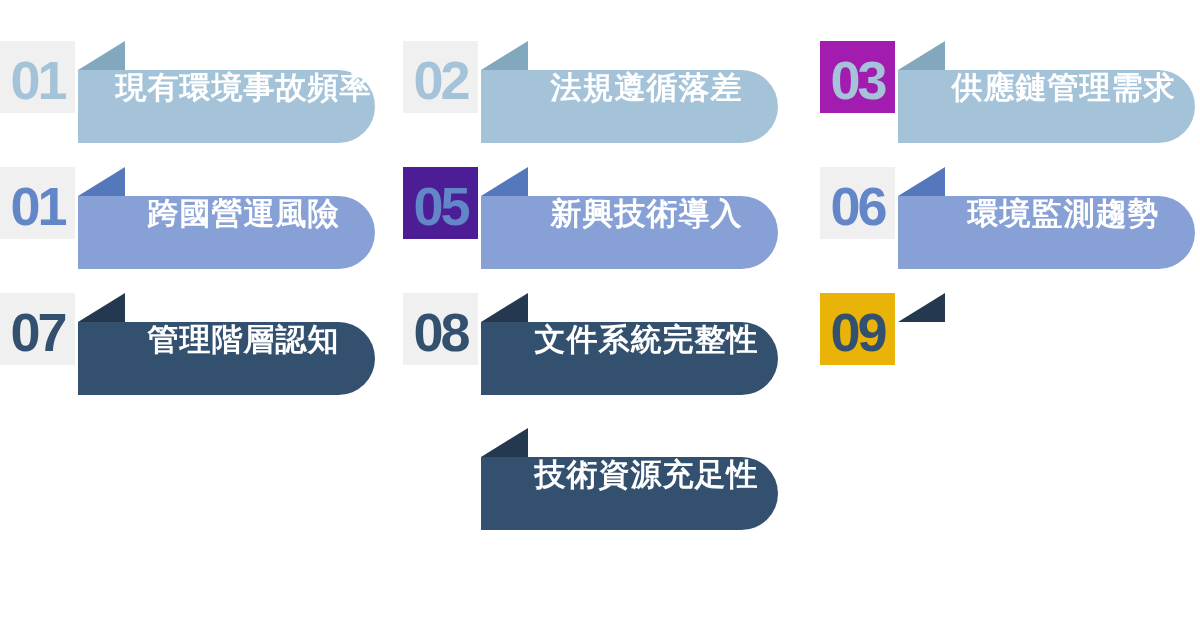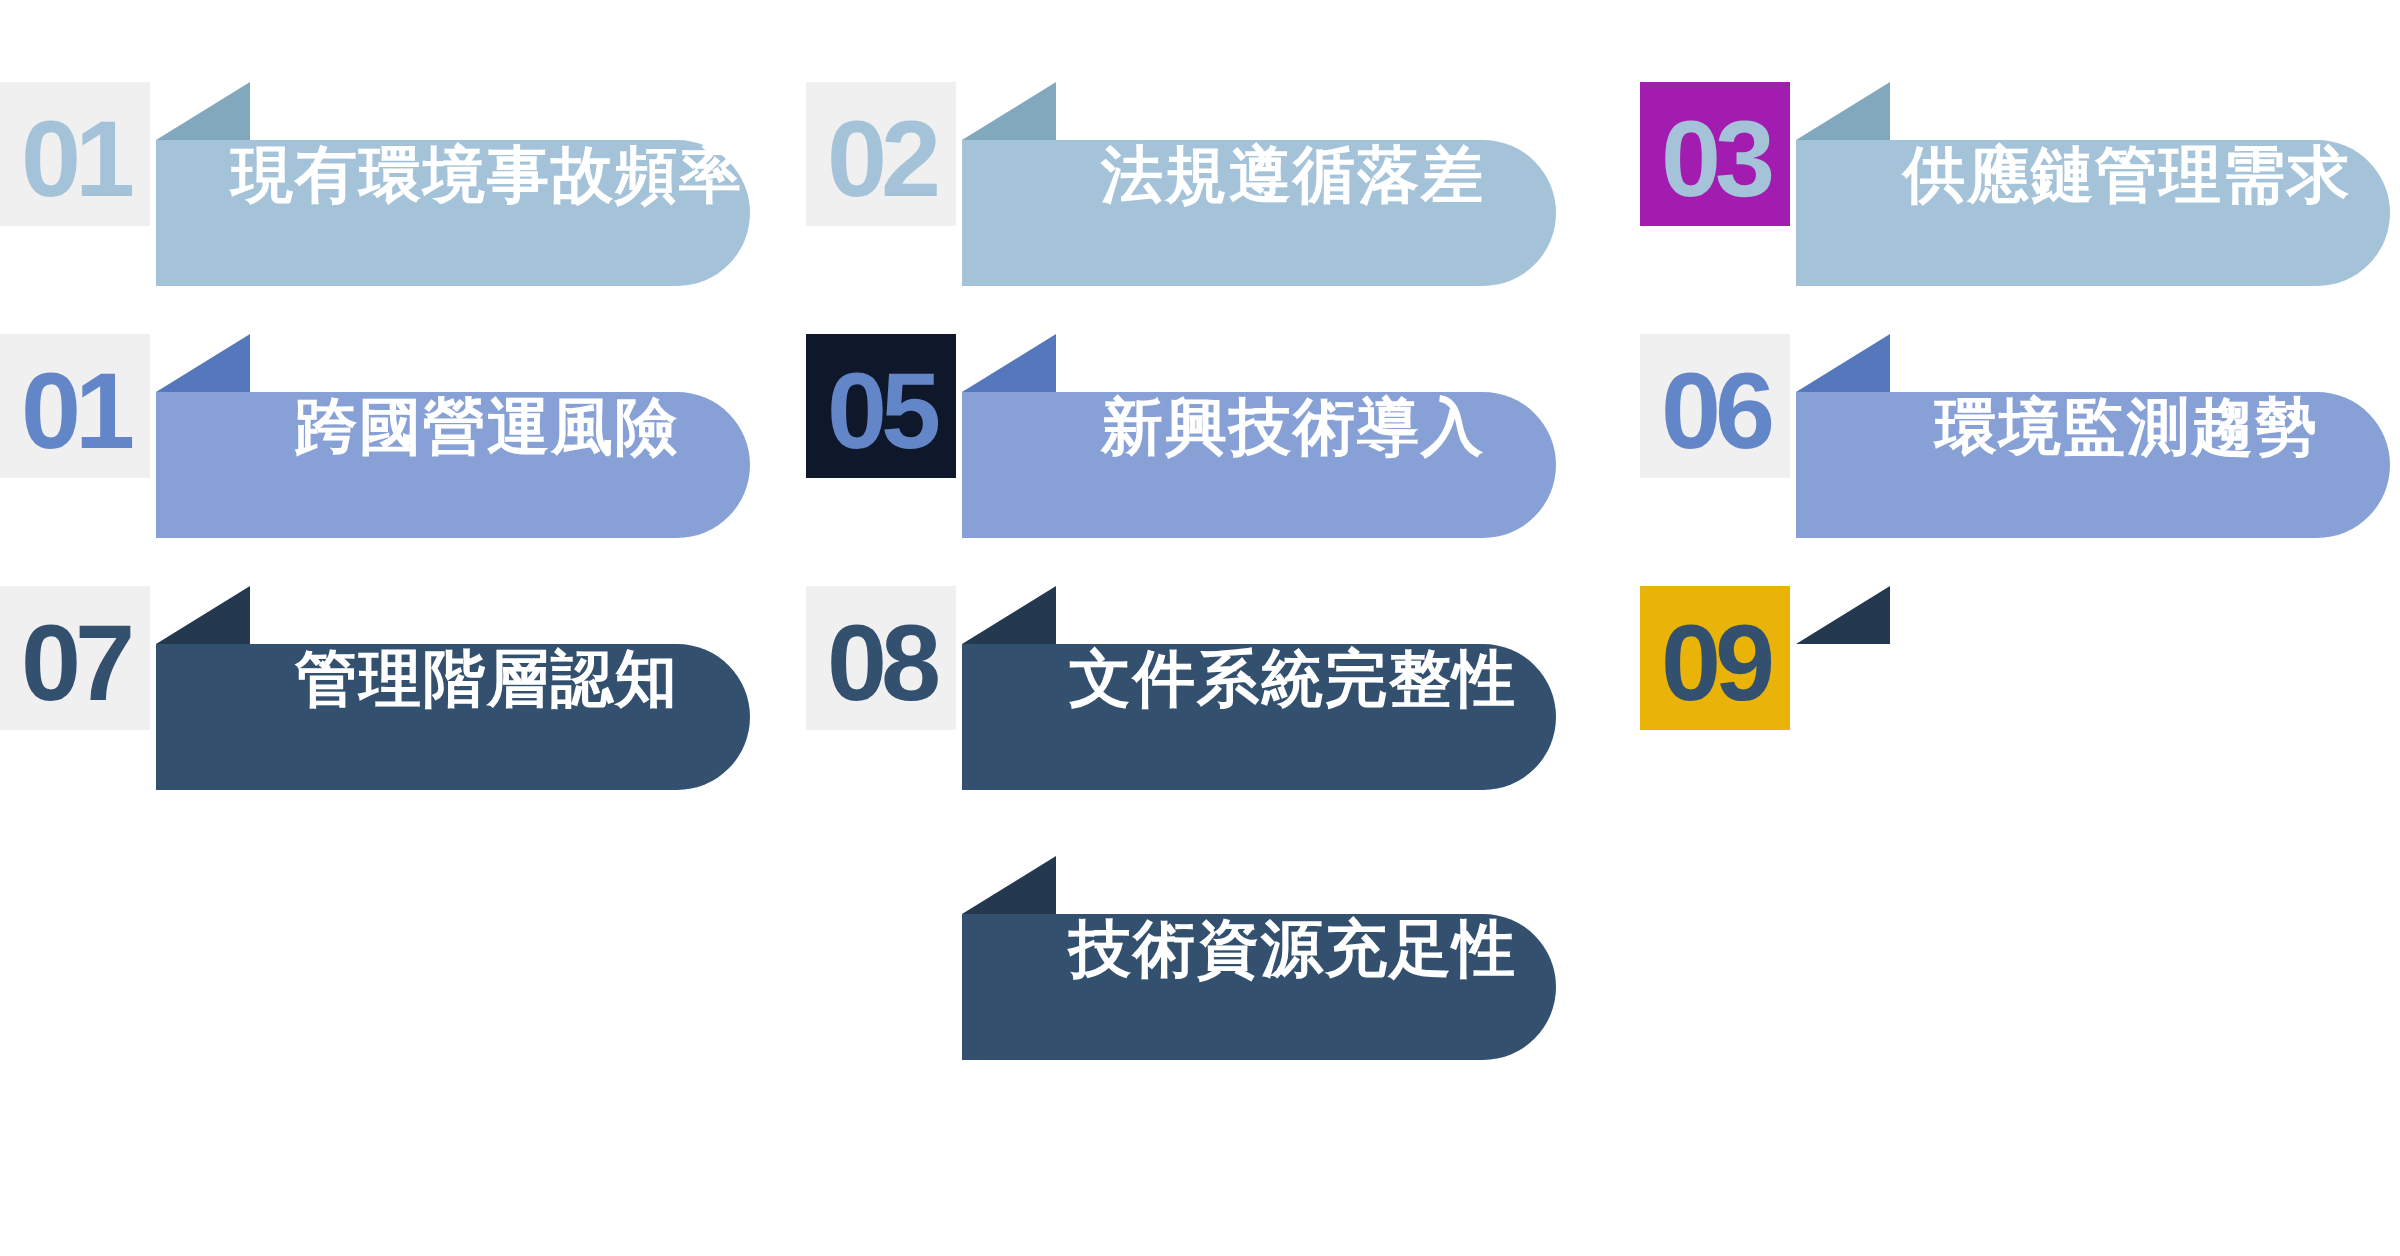--- a/index.html
+++ b/index.html
@@ -120,21 +120,21 @@
     <div class="numbox" style="background: rgb(240, 240, 241);">
       <div class="num">01</div>
     </div>
     <div class="fold"></div>
     <div class="pill">
       <div class="label">跨國營運風險</div>
     </div>
   </div>
 
   <div class="item c2 r2" style="--pill: #87a0d6; --fold: #5578bd; --num: #6286c8;">
-    <div class="numbox" style="background: #0f172a;">
+    <div class="numbox" style="background: #4c1d95;">
       <div class="num">05</div>
     </div>
     <div class="fold"></div>
     <div class="pill">
       <div class="label">新興技術導入</div>
     </div>
   </div>
 
   <div class="item c3 r2" style="--pill: #87a0d6; --fold: #5578bd; --num: #6286c8;">
     <div class="numbox" style="background: rgb(240, 240, 241);">

